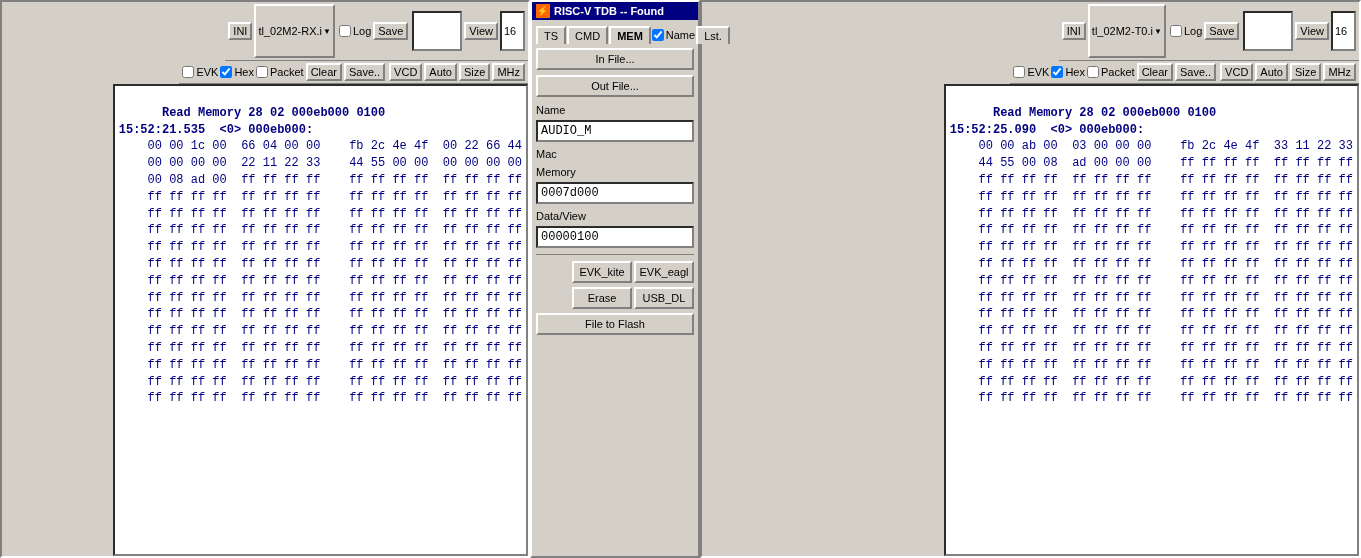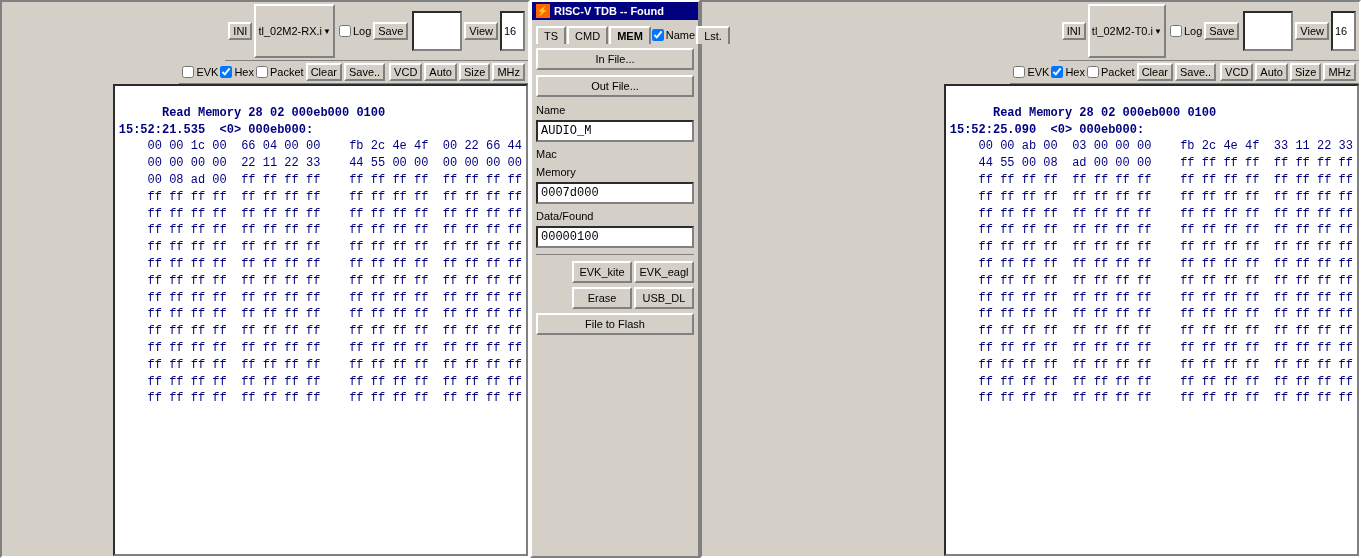--- a/index.html
+++ b/index.html
@@ -321,21 +321,21 @@
     <button class="btn btn-wide">Out File...</button>
 
     <div class="form-label">Name</div>
     <input type="text" class="form-input" value="AUDIO_M" style="">
 
     <div class="form-label">Mac</div>
 
     <div class="form-label">Memory</div>
     <input type="text" class="form-input" value="0007d000" style="">
 
-    <div class="form-label">Data/Found</div>
+    <div class="form-label">Data/View</div>
     <input type="text" class="form-input" value="00000100" style="">
 
     <div class="separator"></div>
 
     <div class="btn-row">
       <button class="btn btn-half">EVK_kite</button>
       <button class="btn btn-half">EVK_eagl</button>
     </div>
 
 

